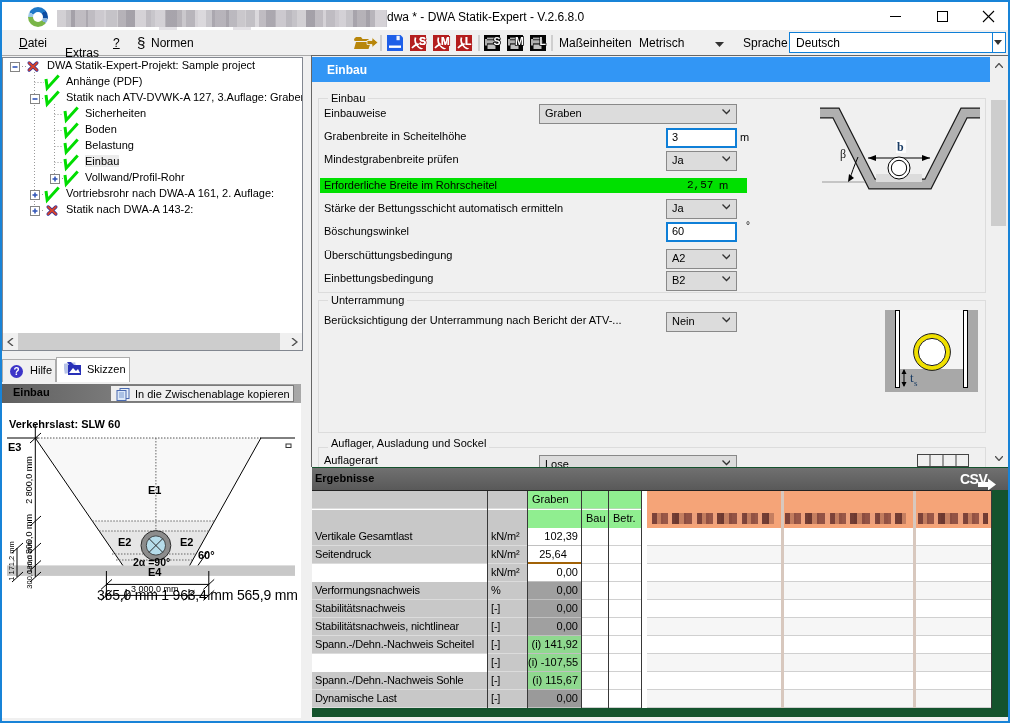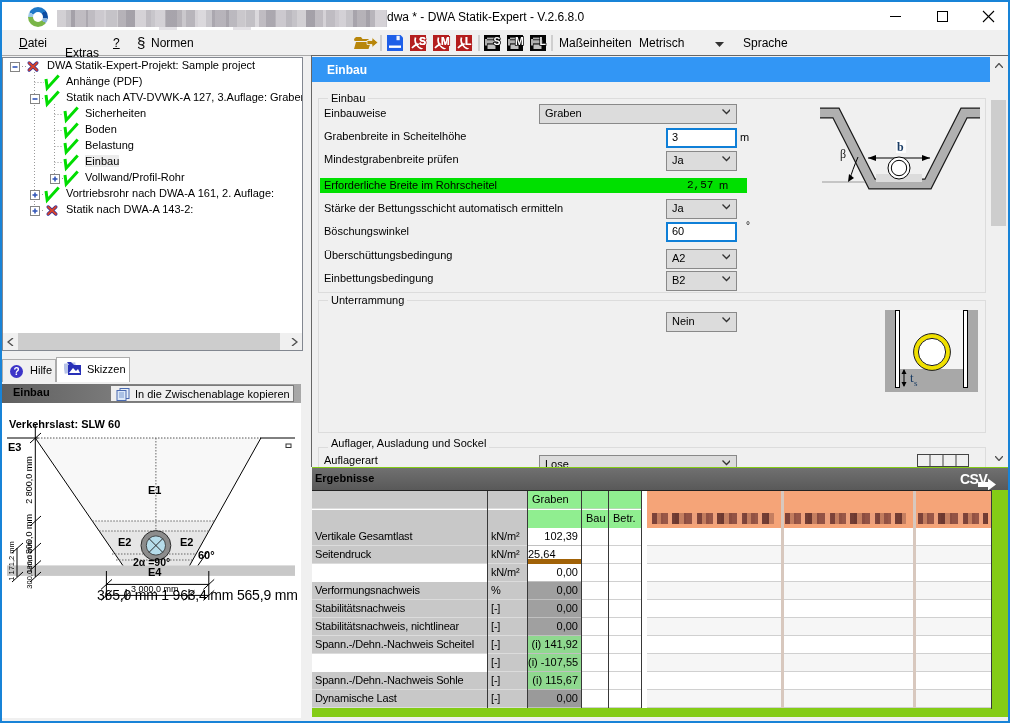--- a/index.html
+++ b/index.html
@@ -11,21 +11,21 @@
 #titlebar { position:absolute; left:2px; top:2px; width:1006px; height:28px; background:#ffffff; font-size:12px; }
 #menubar { position:absolute; left:2px; top:30px; width:1006px; height:26px; background:#f0f0f0; border-bottom:1px solid #a8a8a8; font-size:12px; }
 
 #treepanel { position:absolute; left:2px; top:57px; width:301px; height:294px; background:#fff; border:1px solid #828790; overflow:hidden; }
 #treepanel span { white-space:nowrap; }
 #leftbottom { position:absolute; left:2px; top:403px; width:299px; height:315px; background:#fff; }
 
 #mainpanel { position:absolute; left:311px; top:55px; width:697px; height:412px; background:#f0f0f0; border-left:1px solid #666; border-top:1px solid #666; }
 #bluehdr { position:absolute; left:0px; top:1px; width:678px; height:25px; background:#3296f5; color:#fff; font-weight:bold; }
 
-#results { position:absolute; left:312px; top:467px; width:696px; height:250px; background:#84cc16;padding-left:8px; }
+#results { position:absolute; left:312px; top:467px; width:696px; height:250px; background:#14532d;padding-left:8px; }
 .c { position:absolute; height:18px; line-height:17px; overflow:hidden; white-space:nowrap; }
 .lbl { position:absolute; white-space:nowrap; }
 .combo { position:absolute; background:#dcdcdc; border:1px solid #898989; height:20px; }
 .combo .t { position:absolute; left:5px; top:2px; }
 .combo .ar { position:absolute; right:6px; top:4px; width:8px; height:8px; }
 .tinput { position:absolute; background:#fff; border:2px solid #0f7fd7; height:20px; }
 .tinput .t { position:absolute; left:4px; top:1px; }
 .grp { position:absolute; border:1px solid #dcdcdc; }
 .grplbl { position:absolute; background:#f0f0f0; padding:0 3px; }
 </style>
@@ -119,20 +119,27 @@
         <text x="9.5" y="10" font-size="10.5" font-weight="bold" fill="#fff" font-family="Liberation Sans" stroke="#050505" stroke-width="1.6" paint-order="stroke">L</text>
       </g>
     <line x1="198" y1="2" x2="198" y2="18" stroke="#c4c4c4" stroke-width="1.5"></line>
   </svg>
   <span class="abs" style="left:557px;top:6px;">Maßeinheiten</span>
   <span class="abs" style="left:637px;top:6px;">Metrisch</span>
   <svg class="abs" style="left:713px;top:12px;" width="9" height="6">
       <path d="M0,0 h9 l-4.5,5 z" fill="#333"></path>
     </svg>
   <span class="abs" style="left:741px;top:6px;">Sprache</span>
+  <div class="abs" style="left:787px;top:2px;width:217px;height:21px;background:#fff;border:1px solid #0f7fd7;">
+    <span class="abs" style="left:6px;top:3px;">Deutsch</span>
+    <div class="abs" style="right:0px;top:0px;width:13px;height:19px;border-left:1px solid #0f7fd7;"></div>
+    <svg class="abs" style="right:3px;top:7px;" width="8" height="5">
+        <path d="M0,0 h8 l-4,5 z" fill="#333"></path>
+      </svg>
+  </div>
 </div>
 <div id="treepanel">
   <svg class="abs" style="left:0;top:0;" width="299" height="292" viewBox="0 0 299 292">
     <g stroke="#9a9a9a" stroke-width="1" stroke-dasharray="1,2">
       <line x1="31.5" y1="14" x2="31.5" y2="152"></line>
       <line x1="51.5" y1="46" x2="51.5" y2="120"></line>
       <line x1="16" y1="8.5" x2="23" y2="8.5"></line>
       <line x1="31.5" y1="24.5" x2="41" y2="24.5"></line>
       <line x1="36" y1="40.5" x2="41" y2="40.5"></line>
       <line x1="51.5" y1="56.5" x2="60" y2="56.5"></line>
@@ -412,20 +419,21 @@
 
     <path d="M46,51 q-6,14 -8,22" stroke="#000" stroke-width="1" fill="none"></path>
     <path d="M36,76 l1,-8 5,4 z" fill="#000"></path>
     <rect x="84" y="34" width="10" height="13" fill="#fdfdfd"></rect>
     <text x="85" y="45" font-size="12" font-weight="bold" fill="#1a3c64" font-family="Liberation Serif">b</text>
     <text x="28" y="52" font-size="12" fill="#1a1a1a" font-family="Liberation Serif">β</text>
   </svg>
 
   <div class="grp" style="left:6px;top:244px;width:668px;height:133px;"></div>
   <div class="grplbl" style="left:16px;top:238px;">Unterrammung</div>
+  <span class="lbl" style="left:12px;top:258px;">Berücksichtigung der Unterrammung nach Bericht der ATV-...</span>
   <div class="combo" style="left:354px;top:256px;width:71px;">
       <span class="t">Nein</span>
       <svg class="ar" width="9" height="6">
         <path d="M0.5,0.5 L4.5,4.5 L8.5,0.5" stroke="#333" stroke-width="1.3" fill="none"></path>
       </svg>
     </div>
 
   <svg class="abs" style="left:565px;top:250px;" width="105" height="92" viewBox="0 0 105 92">
     <rect x="8" y="4" width="93" height="82" fill="#a8a8a8"></rect>
     <rect x="23" y="4" width="63" height="59" fill="#f4f4f4"></rect>
@@ -492,21 +500,21 @@
 <div class="abs" style="left:473px;top:46px;width:121px;height:11px;background:repeating-linear-gradient(90deg,rgba(118,62,54,0.92) 0 5px,rgba(206,128,100,0.25) 5px 9px,rgba(140,76,64,0.88) 9px 16px,rgba(228,152,120,0.3) 16px 20px,rgba(100,50,44,0.9) 20px 27px,rgba(212,138,106,0.3) 27px 32px,rgba(130,68,58,0.85) 32px 40px,rgba(222,146,116,0.3) 40px 45px),repeating-linear-gradient(90deg,rgba(90,44,40,0.35) 0 11px,rgba(240,170,140,0.35) 11px 23px);filter:blur(0.5px);"></div>
 <div class="abs" style="left:606px;top:46px;width:70px;height:11px;background:repeating-linear-gradient(90deg,rgba(118,62,54,0.92) 0 5px,rgba(206,128,100,0.25) 5px 9px,rgba(140,76,64,0.88) 9px 16px,rgba(228,152,120,0.3) 16px 20px,rgba(100,50,44,0.9) 20px 27px,rgba(212,138,106,0.3) 27px 32px,rgba(130,68,58,0.85) 32px 40px,rgba(222,146,116,0.3) 40px 45px),repeating-linear-gradient(90deg,rgba(90,44,40,0.35) 0 11px,rgba(240,170,140,0.35) 11px 23px);filter:blur(0.5px);"></div>
 <div class="c" style="left:0px;top:61px;width:176px;background:#c8c8c8;padding-left:3px;letter-spacing:-0.18px;border-bottom:1px solid #dcdcdc;">Vertikale Gesamtlast</div>
 <div class="c" style="left:176px;top:61px;width:40px;background:#c8c8c8;padding-left:3px;letter-spacing:-0.18px;border-bottom:1px solid #dcdcdc;">kN/m²</div>
 <div class="c" style="left:216px;top:61px;width:54px;background:#ffffff;text-align:right;padding-right:4px;border-bottom:1px solid #c0c0c0;">102,39</div>
 <div class="c" style="left:270px;top:61px;width:27px;background:#fff;border-bottom:1px solid #d0d0d0;"></div>
 <div class="c" style="left:297px;top:61px;width:33px;background:#fff;border-bottom:1px solid #d0d0d0;"></div>
 <div class="c" style="left:335px;top:61px;width:344px;background:#ffffff;border-bottom:1px solid #d0d0d0;"></div>
 <div class="c" style="left:0px;top:79px;width:176px;background:#c8c8c8;padding-left:3px;letter-spacing:-0.18px;border-bottom:1px solid #dcdcdc;">Seitendruck</div>
 <div class="c" style="left:176px;top:79px;width:40px;background:#c8c8c8;padding-left:3px;letter-spacing:-0.18px;border-bottom:1px solid #dcdcdc;">kN/m²</div>
-<div class="c" style="left:216px;top:79px;width:54px;background:#ffffff;text-align:left;padding-right:4px;border-bottom:5px solid #a16207;">25,64</div>
+<div class="c" style="left:216px;top:79px;width:54px;background:#ffffff;text-align:center;padding-right:4px;border-bottom:2px solid #a16207;">25,64</div>
 <div class="c" style="left:270px;top:79px;width:27px;background:#fff;border-bottom:1px solid #d0d0d0;"></div>
 <div class="c" style="left:297px;top:79px;width:33px;background:#fff;border-bottom:1px solid #d0d0d0;"></div>
 <div class="c" style="left:335px;top:79px;width:344px;background:#f6f6f6;border-bottom:1px solid #d0d0d0;"></div>
 <div class="c" style="left:176px;top:97px;width:40px;background:#c8c8c8;padding-left:3px;letter-spacing:-0.18px;border-bottom:1px solid #dcdcdc;">kN/m²</div>
 <div class="c" style="left:216px;top:97px;width:54px;background:#ffffff;text-align:right;padding-right:4px;border-bottom:1px solid #c0c0c0;">0,00</div>
 <div class="c" style="left:270px;top:97px;width:27px;background:#fff;border-bottom:1px solid #d0d0d0;"></div>
 <div class="c" style="left:297px;top:97px;width:33px;background:#fff;border-bottom:1px solid #d0d0d0;"></div>
 <div class="c" style="left:335px;top:97px;width:344px;background:#ffffff;border-bottom:1px solid #d0d0d0;"></div>
 <div class="c" style="left:0px;top:115px;width:176px;background:#c8c8c8;padding-left:3px;letter-spacing:-0.18px;border-bottom:1px solid #dcdcdc;">Verformungsnachweis</div>
 <div class="c" style="left:176px;top:115px;width:40px;background:#c8c8c8;padding-left:3px;letter-spacing:-0.18px;border-bottom:1px solid #dcdcdc;">%</div>

